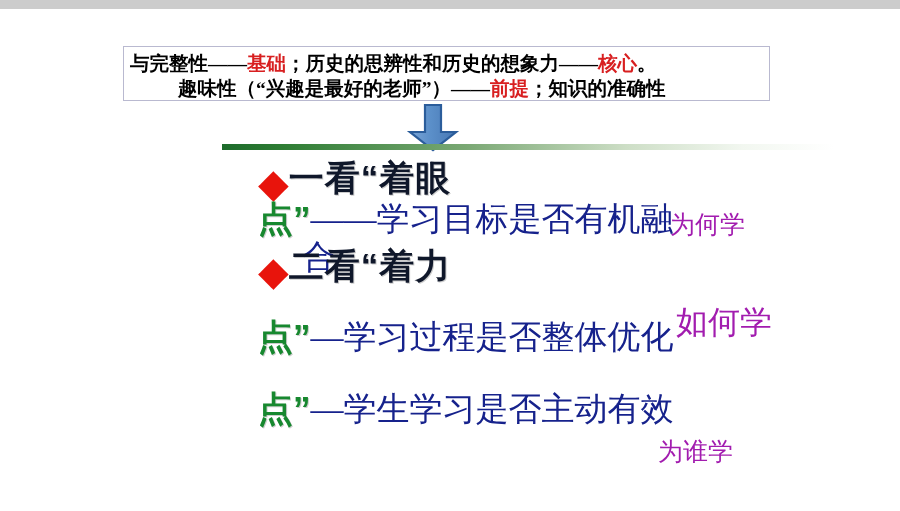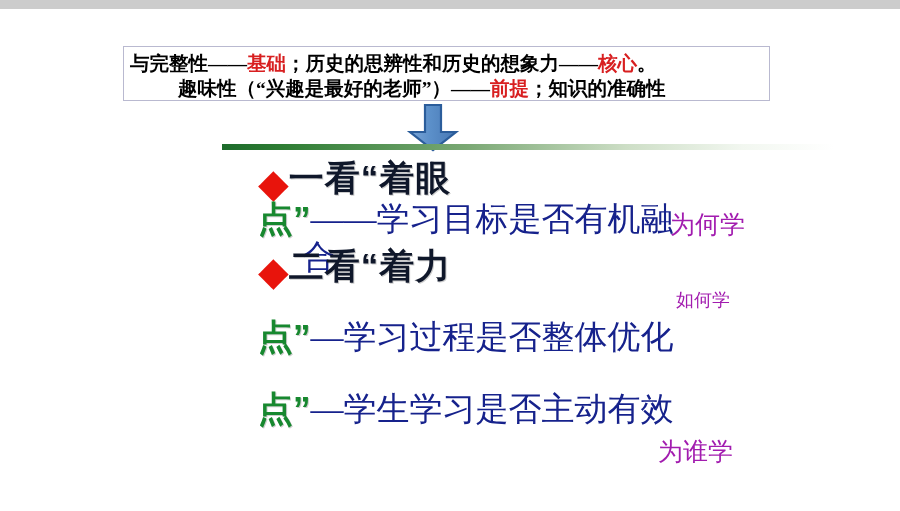--- a/index.html
+++ b/index.html
@@ -156,21 +156,21 @@
   }
 
   
   .red-note {
     position: absolute;
     font-family: "Liberation Serif", serif;
     color: #a21caf;
     white-space: nowrap;
   }
   .rn1 { left: 412px; top: 50px;  font-size: 25px; }
-  .rn2 { left: 418px; top: 42px;  font-size: 18px; }
+  .rn2 { left: 418px; top: 55px;  font-size: 32px; }
   .rn3 { left: 400px; top: 50px;  font-size: 25px; margin-top: 39px; }
 </style>
 </head>
 <body>
 
 <div id="slide">
 
   <div class="top-bar"></div>
 
   <div class="header-box">

